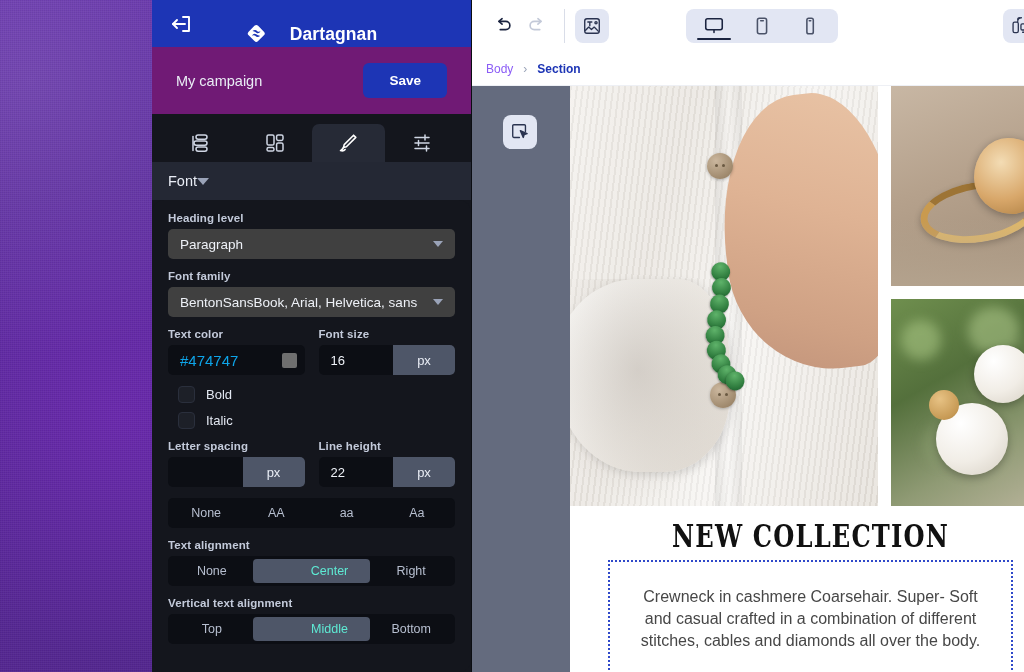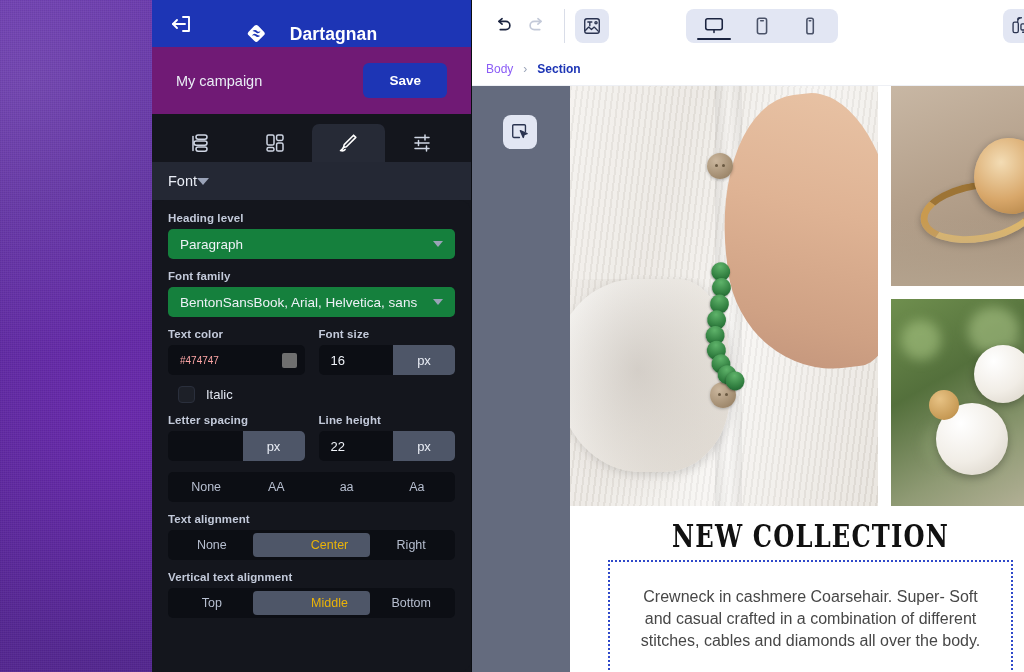--- a/index.html
+++ b/index.html
@@ -80,36 +80,36 @@
   }
   .section-head-label { color: #e9edf5; font-size: 14.5px; }
   .caret { width: 0; height: 0; border-left: 6px solid transparent; border-right: 6px solid transparent; border-top: 7px solid #9aa3b8; }
 
   .panel-body {
     flex: 1 1 auto; overflow: hidden; padding: 12px 16px 0 16px; background: #14161d; border-radius: 12px;
   }
   .fld-label { color: #c3cada; font-size: 11.5px; font-weight: bold; margin-bottom: 5px; letter-spacing: .1px; }
   .fld-group { margin-bottom: 11px; }
   .select-box {
-    height: 30px; background: #15803d; border-radius: 5px;
+    height: 30px; background: #404040; border-radius: 5px;
     display: flex; align-items: center; justify-content: space-between;
     padding: 0 12px; cursor: pointer; gap: 10px;
   }
   .select-box span { color: #eef1f7; font-size: 13.5px; white-space: nowrap; overflow: hidden; }
   .sel-caret { width: 0; height: 0; border-left: 5px solid transparent; border-right: 5px solid transparent; border-top: 6px solid #9aa3b8; flex: 0 0 auto; margin-left: 6px; }
 
   .two-col { display: flex; gap: 14px; }
   .two-col > div { flex: 1; }
 
   .color-input {
     height: 30px; background: #0c0e14; border-radius: 5px;
     display: flex; align-items: center; justify-content: space-between;
     padding: 0 8px 0 12px; cursor: text;
   }
-  .color-input span { color: #fca5a5; font-size: 10px; }
+  .color-input span { color: #0ea5e9; font-size: 15px; }
   .swatch { width: 15px; height: 15px; border-radius: 2px; background: #6f6f6f; flex: 0 0 15px; cursor: pointer; }
 
   .unit-input {
     height: 30px; background: #0c0e14; border-radius: 5px; display: flex; overflow: hidden;
   }
   .unit-input .val { flex: 1; display: flex; align-items: center; padding-left: 12px; color: #eef1f7; font-size: 13px; cursor: text; }
   .unit-input .unit {
     flex: 0 0 62px; background: #4e5668; display: flex; align-items: center; justify-content: center;
     color: #e9edf5; font-size: 13px; cursor: pointer;
   }
@@ -118,21 +118,21 @@
   .checkbox { width: 17px; height: 17px; border-radius: 4px; background: #1d2028; border: 1px solid #2a2f3c; flex: 0 0 17px; }
   .check-row span { color: #e2e7f1; font-size: 13px; }
 
   .seg {
     height: 30px; background: #0c0e14; border-radius: 5px; display: flex; padding: 3px; gap: 0;
   }
   .seg-item {
     flex: 1; display: flex; align-items: center; justify-content: center;
     color: #b7bfd0; font-size: 12.5px; border-radius: 4px; cursor: pointer;
   }
-  .seg-item.active { background: #4e5668; color: #eab308; padding-left: 36px; }
+  .seg-item.active { background: #4e5668; color: #5eead4; padding-left: 36px; }
 
   
   .editor { flex: 1 1 auto; height: 672px; display: flex; flex-direction: column; background: #fff; position: relative; }
   .toolbar {
     height: 52px; flex: 0 0 52px; background: #fff;
     display: flex; align-items: center; padding: 0 14px; gap: 0; position: relative;
   }
   .tb-ico { width: 34px; height: 34px; display: flex; align-items: center; justify-content: center; cursor: pointer; }
   .tb-divider { width: 1px; height: 34px; background: #d9dde8; margin: 0 10px; }
   .tb-chip {
@@ -365,20 +365,24 @@
         </div>
         <div>
           <div class="fld-label">Font size</div>
           <div class="unit-input">
             <span class="val">16</span>
             <span class="unit">px</span>
           </div>
         </div>
       </div>
 
+      <div class="check-row">
+        <span class="checkbox"></span>
+        <span>Bold</span>
+      </div>
       <div class="check-row" style="margin-bottom:11px">
         <span class="checkbox"></span>
         <span>Italic</span>
       </div>
 
       <div class="fld-group two-col">
         <div>
           <div class="fld-label">Letter spacing</div>
           <div class="unit-input">
             <span class="val"></span>

